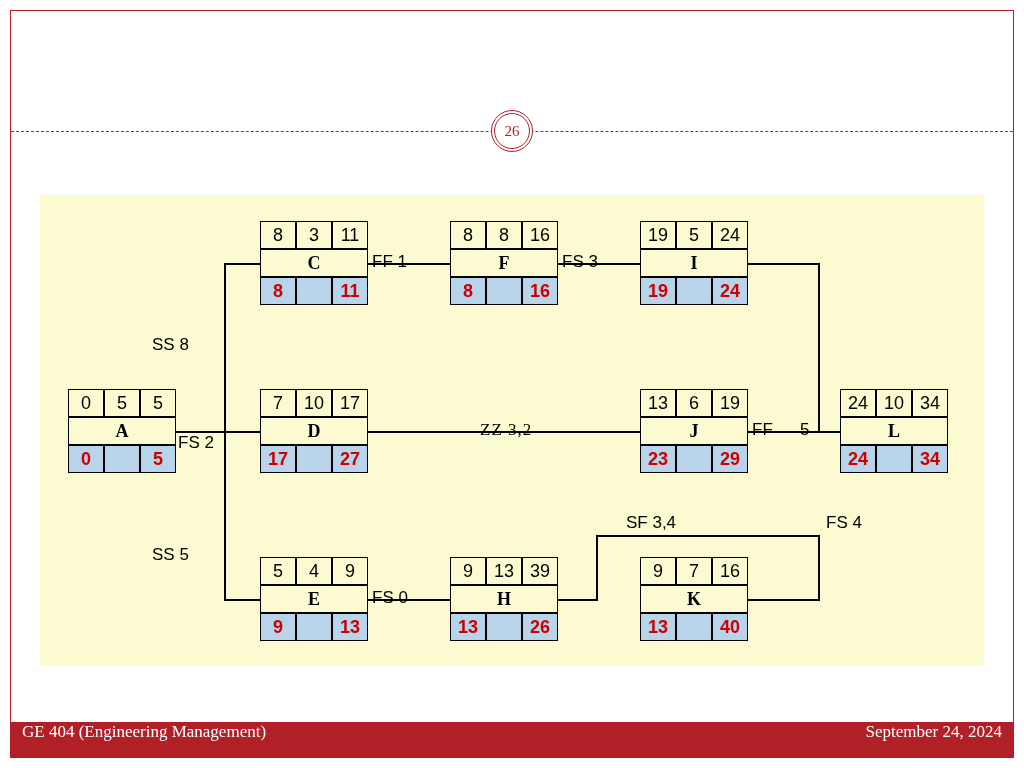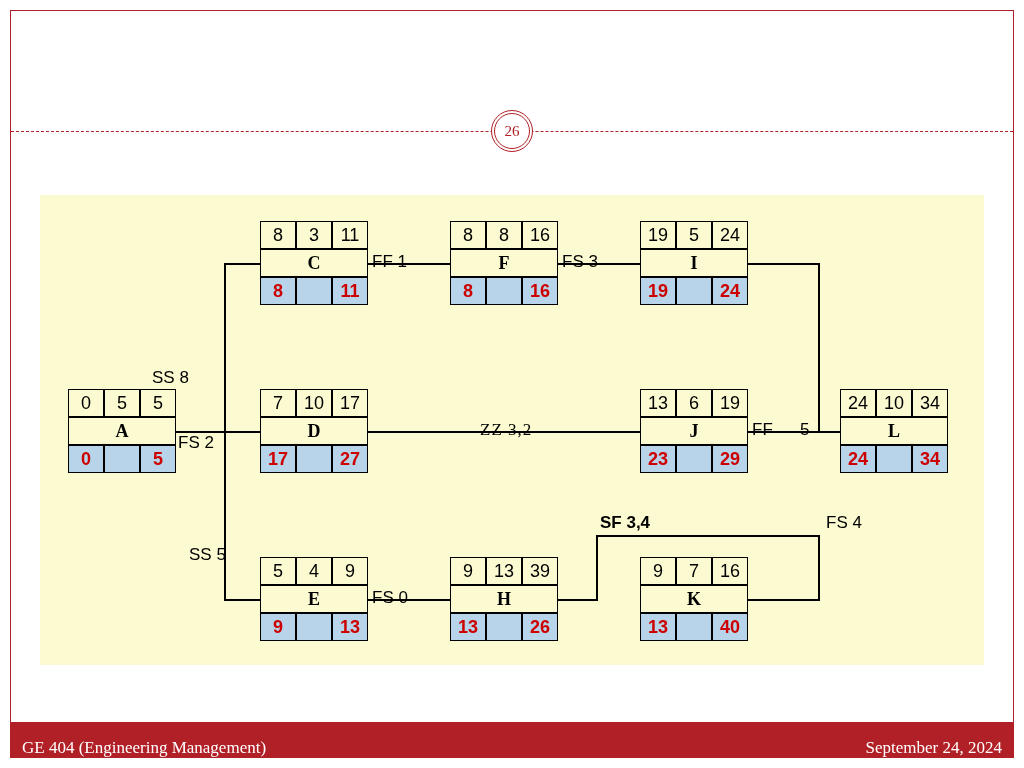--- a/index.html
+++ b/index.html
@@ -3,21 +3,21 @@
 <meta charset="utf-8">
 <style>
   html, body { margin:0; padding:0; width:1024px; height:768px; font-family: Georgia, 'Times New Roman', serif; background:#fff; }
   .slide { position:relative; width:1024px; height:768px; box-sizing:border-box; }
   .inner-border { position:absolute; left:10px; top:10px; right:10px; bottom:10px; border:1px solid #b02026; }
   .title { position:absolute; top:60px; left:0; right:0; text-align:center; font-size:32px; font-weight:bold; color:#b02026; }
   .dashline { position:absolute; left:11px; right:11px; top:131px; border-top:1px dashed #b02026; }
   .page-circle-outer { position:absolute; left:50%; top:131px; transform:translate(-50%,-50%); width:40px; height:40px; border:1px solid #b02026; border-radius:50%; background:#fff; display:flex; align-items:center; justify-content:center; }
   .page-circle-inner { width:34px; height:34px; border:1px solid #b02026; border-radius:50%; display:flex; align-items:center; justify-content:center; font-size:15px; color:#b02026; }
   .diagram-bg { position:absolute; left:40px; right:40px; top:195px; height:470px; background:#fbfad0; }
-  .footer { position:absolute; bottom:10px; left:10px; right:10px; height:36px; background:#b02026; color:#fff; display:flex; align-items:flex-end; justify-content:space-between; padding:0 12px; box-sizing:border-box; font-size:17px; }
+  .footer { position:absolute; bottom:10px; left:10px; right:10px; height:36px; background:#b02026; color:#fff; display:flex; align-items:flex-start; justify-content:space-between; padding:0 12px; box-sizing:border-box; font-size:17px; }
   
   .act { position:absolute; width:108px; }
   .cell { box-sizing:border-box; border:1px solid #000; height:28px; display:flex; align-items:center; justify-content:center; font-size:18px; font-family: Arial, sans-serif; }
   .row { display:flex; }
   .c3 { width:36px; }
   .name { width:108px; font-weight:bold; font-family: Georgia, serif; }
   .ls, .lf { background:#b8d4ea; color:#c00; font-weight:bold; width:36px; }
   .lsp { width:36px; background:#b8d4ea; }
   
   .rel { position:absolute; font-family: Arial, sans-serif; font-size:17px; }
@@ -218,27 +218,27 @@
           <div class="cell name">L</div>
         </div>
       <div class="row">
           <div class="cell ls">24</div>
           <div class="cell lsp"></div>
           <div class="cell lf">34</div>
         </div>
     </div>
 
     <div class="rel" style="left:138px; top:238px;">FS 2</div>
-    <div class="rel" style="left:112px; top:140px;margin-top:33px;">SS 8</div>
-    <div class="rel" style="left:112px; top:350px;margin-left:37px;">SS 5</div>
+    <div class="rel" style="left:112px; top:140px;">SS 8</div>
+    <div class="rel" style="left:112px; top:350px;">SS 5</div>
     <div class="rel" style="left:332px; top:57px;">FF 1</div>
     <div class="rel" style="left:332px; top:393px;">FS 0</div>
     <div class="rel" style="left:522px; top:57px;">FS 3</div>
     <div class="rel relz" style="left:440px; top:225px;">ZZ 3,2</div>
-    <div class="rel" style="left:560px; top:318px;font-weight:bold;">SF 3,4</div>
+    <div class="rel" style="left:586px; top:318px;">SF 3,4</div>
     <div class="rel" style="left:712px; top:225px;">FF</div>
     <div class="rel" style="left:760px; top:225px;">5</div>
     <div class="rel" style="left:786px; top:318px;">FS 4</div>
 
   </div>
 
   <div class="footer">
     <span>GE 404 (Engineering Management)</span>
     <span>September 24, 2024</span>
   </div>

